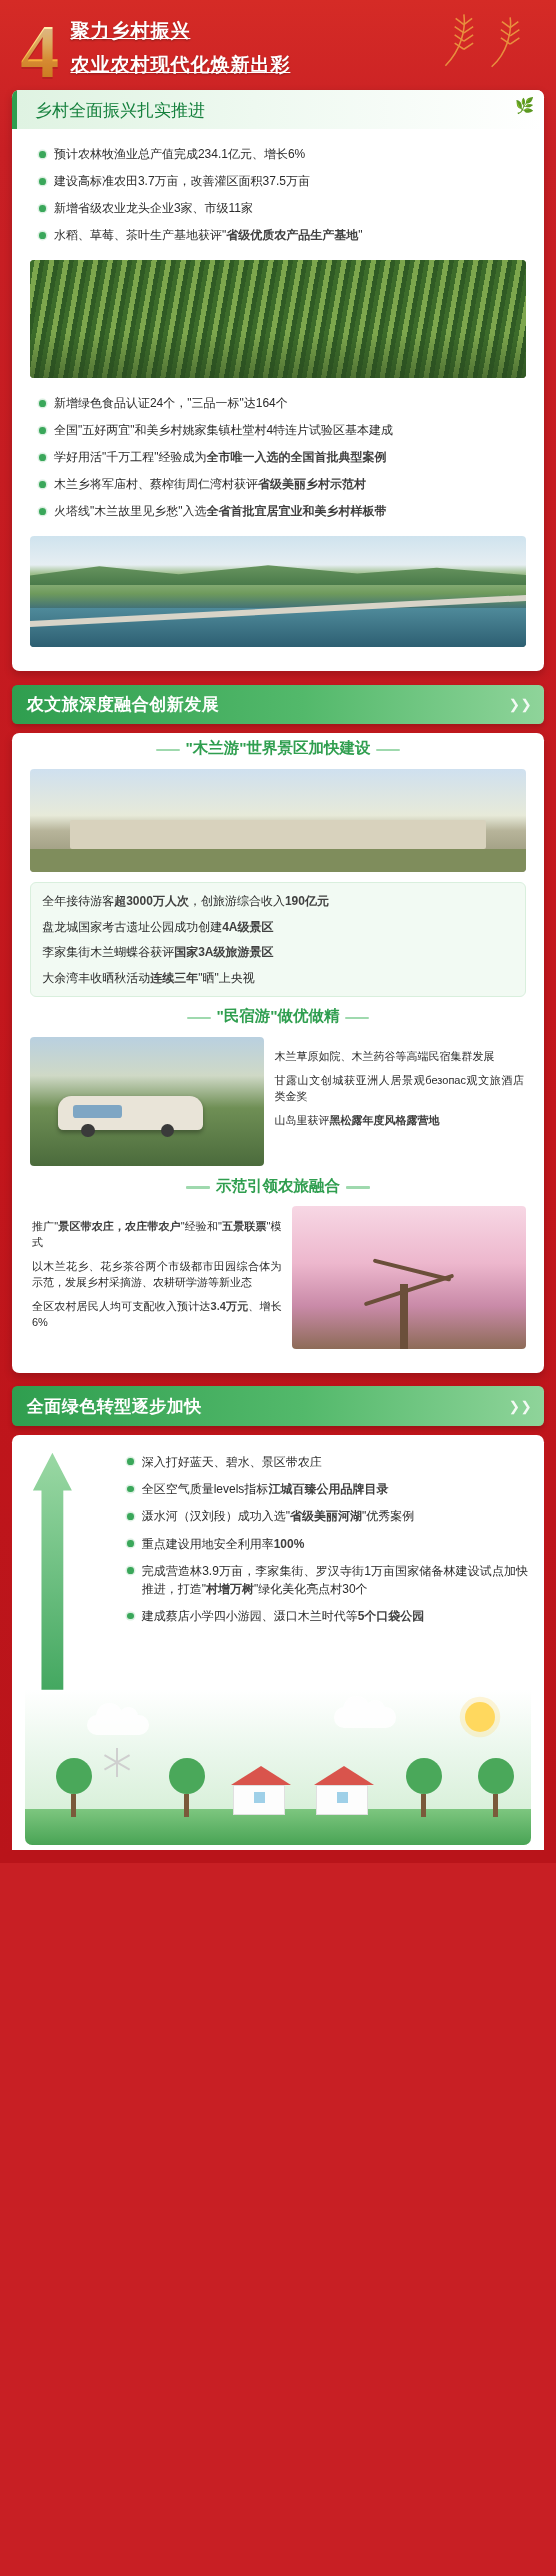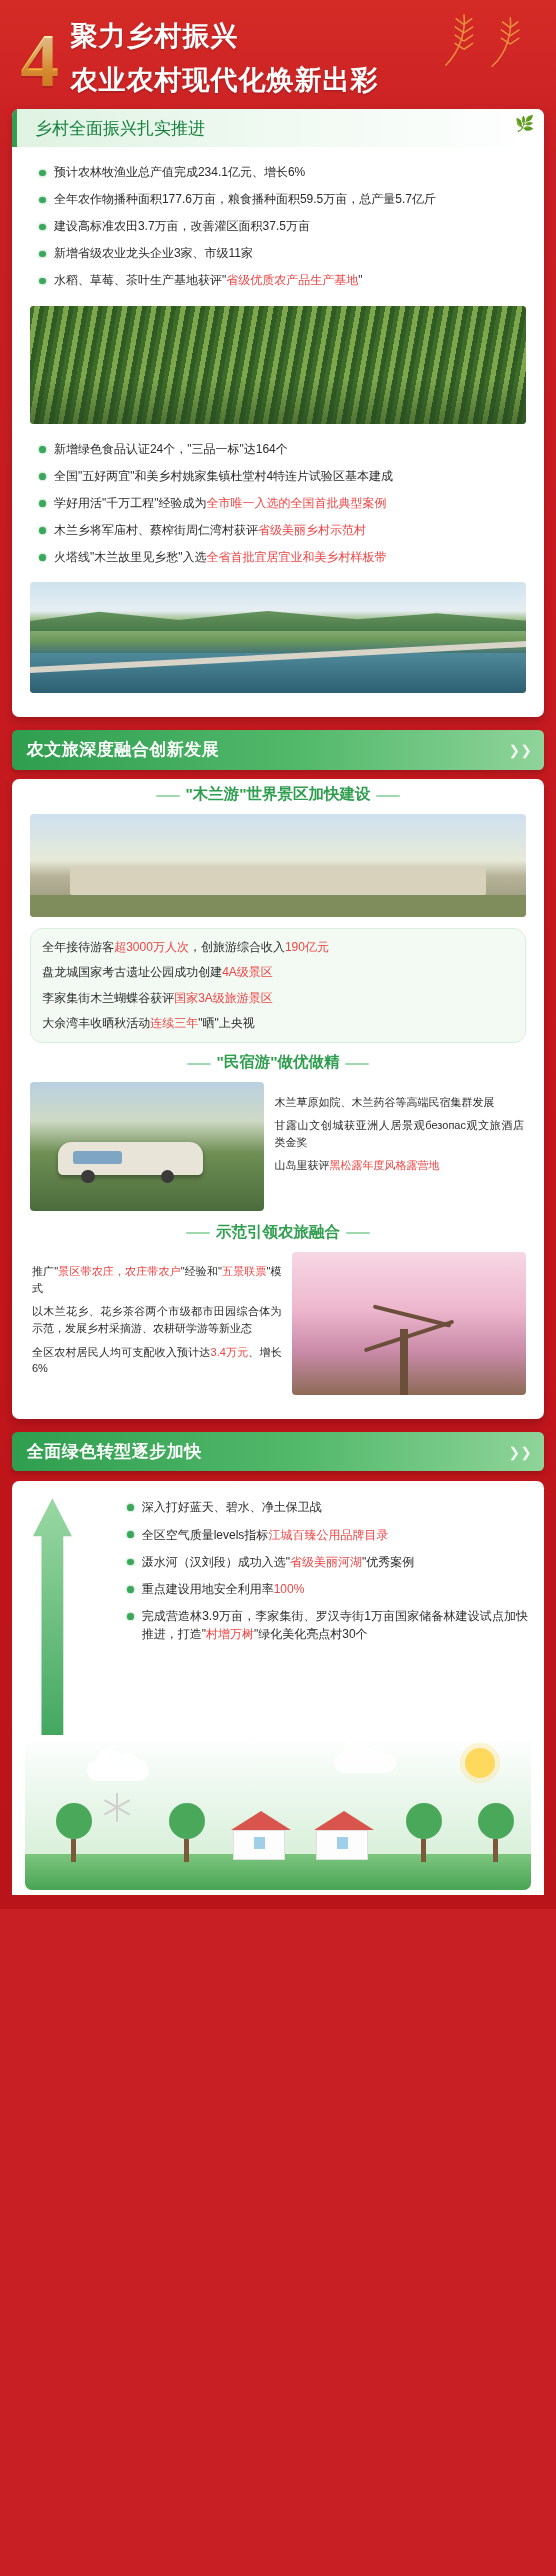--- a/index.html
+++ b/index.html
@@ -17,22 +17,22 @@
   .big-num {
     font-size:77px; line-height:0.8; font-weight:bold;
     background:linear-gradient(180deg,#fff4c2 0%, #ffdf7a 35%, #f5b23c 65%, #e59a22 100%);
     -webkit-background-clip:text; background-clip:text; color:transparent;
     text-shadow:0 1.5px 0 rgba(120,20,20,0.25);
     font-family:"Liberation Serif","DejaVu Serif",serif;
     position:relative; top:3.1px;
   }
   .header-titles { display:flex; flex-direction:column; gap:8.2px; }
   .header-titles .t1, .header-titles .t2 {
-    font-size:27px; font-weight:bold; color:#fff;
-    letter-spacing:1px; text-shadow:0 1px 2.1px rgba(0,0,0,0.25);
+    font-size:19px; font-weight:bold; color:#fff;
+    letter-spacing:1px; text-shadow:0 1px 2.1px rgba(0,0,0,0.25);text-decoration:underline;
   }
   .header-deco { position:absolute; right:13.4px; top:9.3px; width:113px; height:62px; opacity:0.85; }
 
   
   .card {
     margin:0 12.4px 13.4px 12.4px; background:#ffffff; border-radius:7.2px;
     padding:0 0 13.4px 0; overflow:hidden;
     box-shadow:0 3.1px 8.2px rgba(0,0,0,0.18);
   }
 
@@ -49,21 +49,21 @@
   .blist { padding:0 10px; margin:16px; list-style:none; }
   .blist li {
     position:relative; padding-left:15.5px; margin:0 0 8.8px 0;
     font-size:12px; line-height:1.52; color:#2b2b2b; text-align:justify;
   }
   .blist li::before {
     content:""; position:absolute; left:1px; top:6.2px;
     width:6.7px; height:6.7px; border-radius:50%;
     background:#3aa75a; box-shadow:0 0 0 1.5px rgba(58,167,90,0.18);
   }
-  .hl { color:#ef4444; font-weight:normal; }
+  .hl { color:#404040; font-weight:bold; }
 
   
   .photo { margin:7.2px 17.5px 10.3px 17.5px; border-radius:4.1px; overflow:hidden; position:relative; }
   .photo .ph-inner { width:100%; display:block; }
 
   
   .ph-field { height:118px; background:
       repeating-linear-gradient(100deg,#3c6b2a 0px,#3c6b2a 4.6px,#7da64d 4.6px,#7da64d 9.8px,#2f5a24 9.8px,#2f5a24 14.4px),
       linear-gradient(180deg,#5d8a3a,#2e5321); }
   .ph-field::after{ content:""; position:absolute; left:0; right:0; bottom:0; height:38%;
@@ -88,21 +88,21 @@
 
   
   .sub-title { text-align:center; margin:5.2px 0 9.3px 0; font-size:15.5px; font-weight:bold; color:#2f9e4f; position:relative; }
   .sub-title span { position:relative; display:inline-block; padding:0 9.3px; }
   .sub-title span::before, .sub-title span::after {
     content:""; position:absolute; top:50%; width:24px; height:2.1px; background:#9fd9ae; border-radius:1px;
   }
   .sub-title span::before { left:-20.6px; } .sub-title span::after { right:-20.6px; }
 
   
-  .tbox { margin:0 17.5px 9.3px 17.5px; padding:9.3px 11.3px; background:#f2faf3; border:0.5px solid #d9efdd; border-radius:12px; }
+  .tbox { margin:0 17.5px 9.3px 17.5px; padding:9.3px 11.3px; background:#f2faf3; border:0.5px solid #d9efdd; border-radius:6px; }
   .tbox ul { list-style:none; margin:0; padding:0; }
   .tbox li { position:relative; padding-left:0; margin-bottom:7.2px; font-size:12px; line-height:1.52; color:#2b2b2b; text-align:justify; }
   .tbox li:last-child { margin-bottom:0; }
 
   
   .row2 { display:flex; gap:8.2px; margin:0 17.5px 10.3px 17.5px; align-items:stretch; }
   .row2 .col-img { width:48%; border-radius:4.1px; overflow:hidden; position:relative; }
   .row2 .col-txt { width:52%; padding:3.1px 2.1px; }
   .row2 .col-txt li { font-size:11px; line-height:1.5; margin-bottom:7.2px; color:#2b2b2b; list-style:none; text-align:justify;}
   .ph-camp { height:100%; min-height:129px; background:linear-gradient(180deg,#b9d0e0 0%,#cfd9c6 30%,#6f8f55 55%,#4b6b3c 100%); position:relative; }
@@ -171,21 +171,20 @@
       </g>
     </svg>
   </div>
 
   <div class="card">
     <div class="sec-title">乡村全面振兴扎实推进
       <span class="leaf">🌿</span>
     </div>
     <ul class="blist">
       <li>预计农林牧渔业总产值完成234.1亿元、增长6%</li>
-      <li>全年农作物播种面积177.6万亩，粮食播种面积59.5万亩，总产量5.7亿斤</li>
       <li>建设高标准农田3.7万亩，改善灌区面积37.5万亩</li>
       <li>新增省级农业龙头企业3家、市级11家</li>
       <li>水稻、草莓、茶叶生产基地获评"<span class="hl">省级优质农产品生产基地</span>"</li>
     </ul>
 
     <div class="photo">
       <div class="ph-inner ph-field"></div>
     </div>
 
     <ul class="blist">
@@ -270,25 +269,26 @@
     <span class="arrow">❯❯</span>
   </div>
 
   <div class="footer-wrap">
     <div class="footer-card">
       <div class="arrow-list">
         <div class="arrow-col">
           <div class="up"></div>
         </div>
         <ul class="footer-text">
-          <li>深入打好蓝天、碧水、净土保卫战</li>
+          <li>深入打好蓝天、碧水、景区带农庄</li>
           <li>全区空气质量levels指标<span class="hl">江城百臻公用品牌目录</span></li>
           <li>滠水河（汉刘段）成功入选"<span class="hl">省级美丽河湖</span>"优秀案例</li>
           <li>重点建设用地安全利用率<span class="hl">100%</span></li>
           <li>完成营造林3.9万亩，李家集街、罗汉寺街1万亩国家储备林建设试点加快推进，打造"<span class="hl">村增万树</span>"绿化美化亮点村30个</li>
+          <li>建成蔡店小学四小游园、滠口木兰时代等<span class="hl">5个口袋公园</span></li>
         </ul>
       </div>
 
       <div class="bottom-illu">
         <div class="bi-sun"></div>
         <div class="bi-cloud" style="left:62px;top:25px;"></div>
         <div class="bi-cloud" style="left:309px;top:17.5px;"></div>
         <div class="bi-windmill">
           <div class="blade" style="transform:rotate(0deg)"></div>
           <div class="blade" style="transform:rotate(60deg)"></div>

